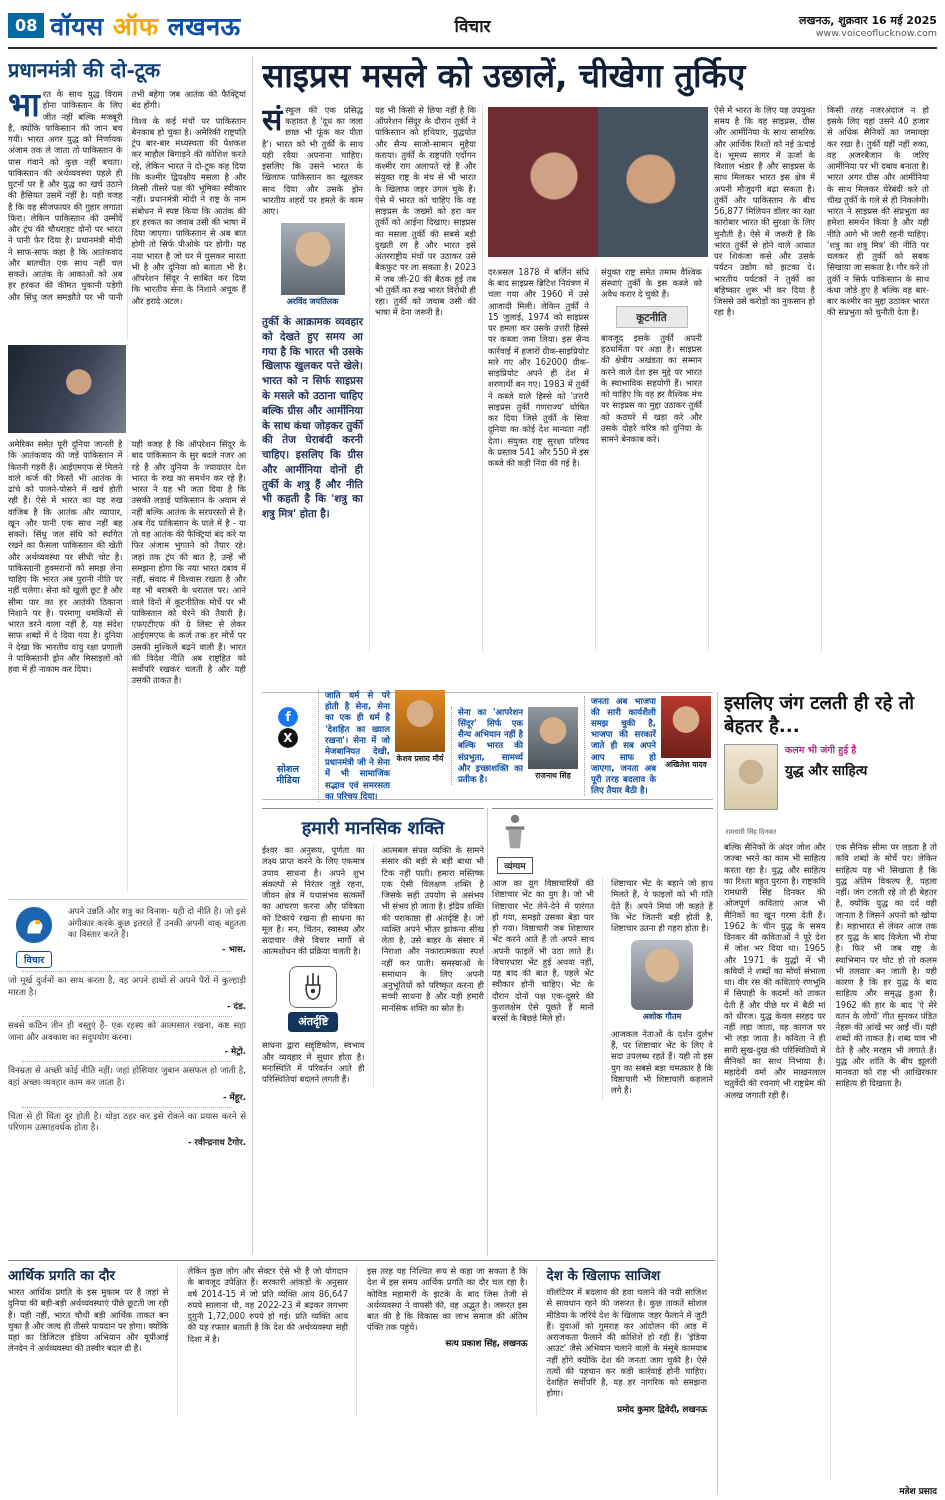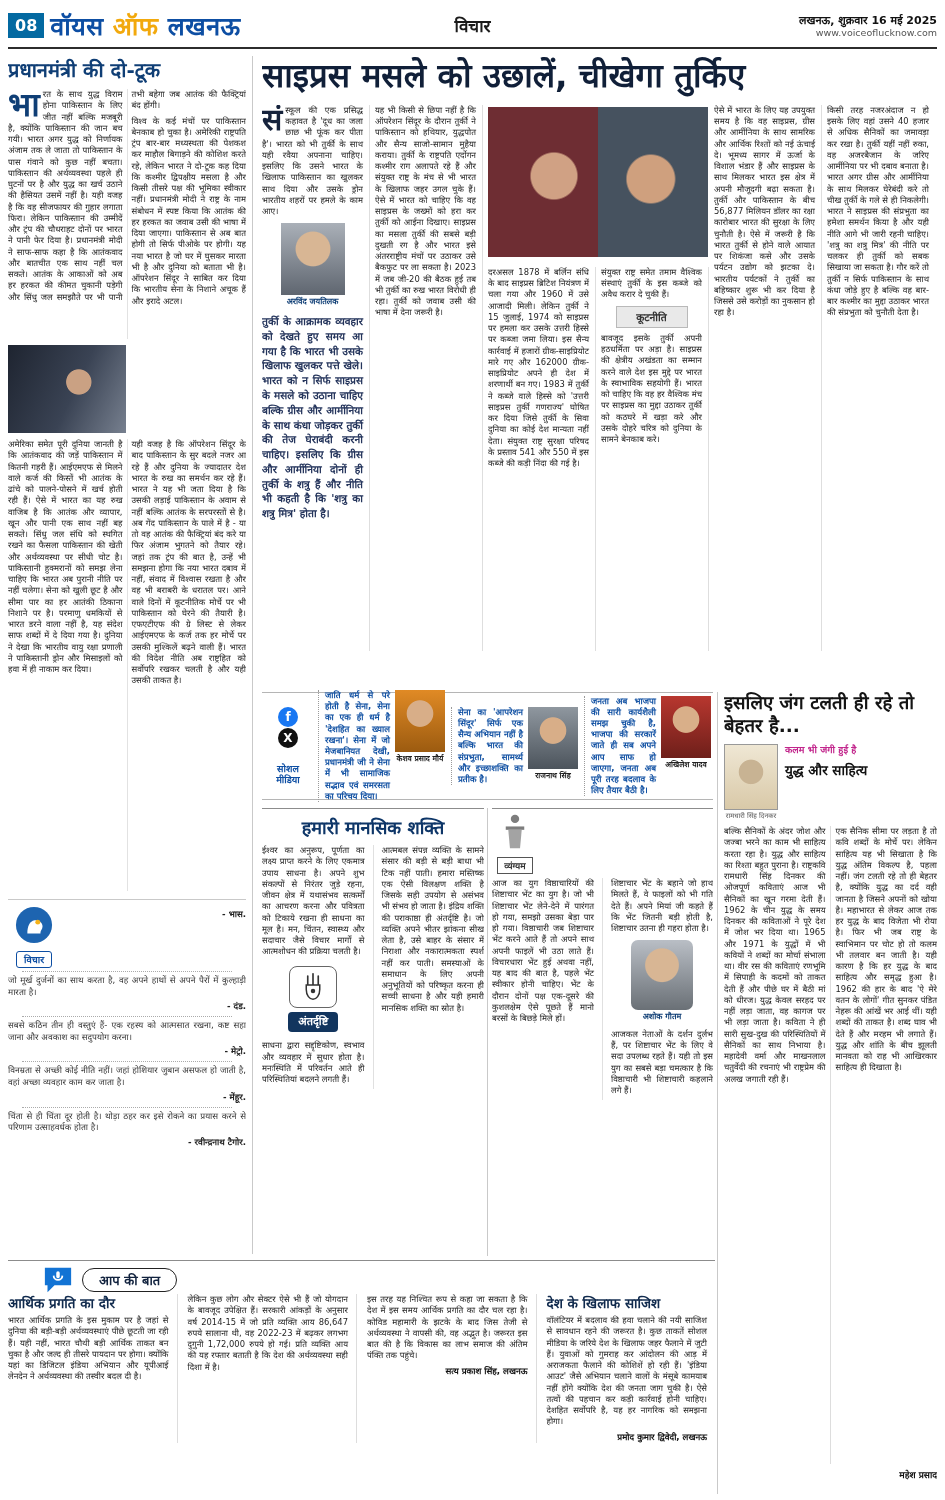--- a/index.html
+++ b/index.html
@@ -105,21 +105,21 @@
       radial-gradient(circle at 50% 36%, #d8b694 0 30%, rgba(0,0,0,0) 32%),
       linear-gradient(#b9bec5,#6a7076); }
 
   
   .warart { top:692px; left:724px; width:213px; height:802px; overflow:hidden; }
   .h3c { font-size:18.5px; font-weight:800; color:#141414; line-height:1.22; }
   .warrow { display:flex; gap:7px; margin:7px 0 6px; }
   .ph-illus { width:54px; height:66px; border:1px solid #999; background:
       radial-gradient(circle at 50% 42%, #c8b393 0 26%, rgba(0,0,0,0) 28%),
       linear-gradient(#efe7d4,#d9c9a8); }
-  .illuscap { font-size:6.8px; text-align:center; color:#555; margin-top:1px; }
+  .illuscap { font-size:6.8px; text-align:center; color:#555; margin-top:17px; }
   .warnote { font-size:9.5px; font-weight:bold; color:#c2268c; line-height:1.3; }
   .warsub { font-size:13.5px; font-weight:800; color:#111; margin-top:5px; }
   .jcols { columns:2; column-gap:10px; column-rule:1px solid #ddd; height:638px; overflow:hidden; }
   .warsig { text-align:right; font-size:9px; font-weight:bold; color:#111; margin-top:4px; }
 
   
   .hr2 { top:1260px; left:8px; width:707px; border-top:1.5px solid #8c8c8c; }
   .letters { top:1266px; left:8px; width:707px; height:230px; overflow:hidden; }
   .letlabelrow { display:flex; align-items:center; gap:8px; margin-left:34px; }
   .letpill { border:1.5px solid #222; border-radius:14px; font-size:13px; font-weight:800; color:#12233f; padding:2px 16px; }
@@ -170,20 +170,21 @@
       <div class="throw1">
         <div class="thicon">
           <svg viewBox="0 0 40 40" width="38" height="38" aria-hidden="true">
             <circle cx="20" cy="20" r="19" fill="#1d64b0"></circle>
             <path d="M13 29c0-8 2.5-13 7.5-14 4.5-.8 8.5 2.2 8.5 6.4 0 3.2-2.2 4.4-2.2 6.6v1h-7" fill="#ffffff"></path>
             <circle cx="24" cy="17" r="2.6" fill="#f5b21a"></circle>
           </svg>
           <div class="thlabel">विचार</div>
         </div>
         <div style="flex:1">
+          <p class="tq">अपने उन्नति और शत्रु का विनाश- यही दो नीति है। जो इसे अंगीकार करके कुछ इतराते हैं उनकी अपनी वाक् बहुतता का विस्तार करते हैं।</p>
           <div class="tqa">- भास.</div>
         </div>
       </div>
       <div class="tqsep"></div>
       <p class="tq">जो मूर्ख दुर्जनों का साथ करता है, वह अपने हाथों से अपने पैरों में कुल्हाड़ी मारता है।</p>
       <div class="tqa">- दंड.</div>
       <div class="tqsep"></div>
       <p class="tq">सबसे कठिन तीन ही वस्तुएं हैं- एक रहस्य को आत्मसात रखना, कष्ट सहा जाना और अवकाश का सदुपयोग करना।</p>
       <div class="tqa">- मेट्रो.</div>
       <div class="tqsep"></div>
@@ -331,28 +332,20 @@
     </div>
     <div class="jcols bt">
       <p>बल्कि सैनिकों के अंदर जोश और जज्बा भरने का काम भी साहित्य करता रहा है। युद्ध और साहित्य का रिश्ता बहुत पुराना है। राष्ट्रकवि रामधारी सिंह दिनकर की ओजपूर्ण कविताएं आज भी सैनिकों का खून गरमा देती हैं। 1962 के चीन युद्ध के समय दिनकर की कविताओं ने पूरे देश में जोश भर दिया था। 1965 और 1971 के युद्धों में भी कवियों ने शब्दों का मोर्चा संभाला था। वीर रस की कविताएं रणभूमि में सिपाही के कदमों को ताकत देती हैं और पीछे घर में बैठी मां को धीरज। युद्ध केवल सरहद पर नहीं लड़ा जाता, वह कागज पर भी लड़ा जाता है। कविता ने ही सारी सुख-दुख की परिस्थितियों में सैनिकों का साथ निभाया है। महादेवी वर्मा और माखनलाल चतुर्वेदी की रचनाएं भी राष्ट्रप्रेम की अलख जगाती रही हैं।</p>
       <p>एक सैनिक सीमा पर लड़ता है तो कवि शब्दों के मोर्चे पर। लेकिन साहित्य यह भी सिखाता है कि युद्ध अंतिम विकल्प है, पहला नहीं। जंग टलती रहे तो ही बेहतर है, क्योंकि युद्ध का दर्द वही जानता है जिसने अपनों को खोया है। महाभारत से लेकर आज तक हर युद्ध के बाद विजेता भी रोया है। फिर भी जब राष्ट्र के स्वाभिमान पर चोट हो तो कलम भी तलवार बन जाती है। यही कारण है कि हर युद्ध के बाद साहित्य और समृद्ध हुआ है। 1962 की हार के बाद 'ऐ मेरे वतन के लोगों' गीत सुनकर पंडित नेहरू की आंखें भर आई थीं। यही शब्दों की ताकत है। शब्द घाव भी देते हैं और मरहम भी लगाते हैं। युद्ध और शांति के बीच झूलती मानवता को राह भी आखिरकार साहित्य ही दिखाता है।</p>
     </div>
     <div class="warsig">महेश प्रसाद</div>
   </section>
 
   <div class="abs hr2"></div>
   <section class="abs letters">
-    <div class="letlabelrow">
-      <svg viewBox="0 0 36 32" width="32" height="28" aria-hidden="true">
-        <path d="M3 2h30v20H14l-8 8v-8H3z" fill="#1273d4"></path>
-        <rect x="16" y="6" width="4" height="8" rx="2" fill="#fff"></rect>
-        <path d="M13 11a5 5 0 0 0 10 0" stroke="#fff" stroke-width="2" fill="none"></path>
-      </svg>
-      <span class="letpill">आप की बात</span>
-    </div>
     <div class="letcols bt">
       <div>
         <h4 class="h4">आर्थिक प्रगति का दौर</h4>
         <p>भारत आर्थिक प्रगति के इस मुकाम पर है जहां से दुनिया की बड़ी-बड़ी अर्थव्यवस्थाएं पीछे छूटती जा रही हैं। यही नहीं, भारत चौथी बड़ी आर्थिक ताकत बन चुका है और जल्द ही तीसरे पायदान पर होगा। क्योंकि यहां का डिजिटल इंडिया अभियान और यूपीआई लेनदेन ने अर्थव्यवस्था की तस्वीर बदल दी है।</p>
       </div>
       <div>
         <p>लेकिन कुछ लोग और सेक्टर ऐसे भी हैं जो योगदान के बावजूद उपेक्षित हैं। सरकारी आंकड़ों के अनुसार वर्ष 2014-15 में जो प्रति व्यक्ति आय 86,647 रुपये सालाना थी, वह 2022-23 में बढ़कर लगभग दुगुनी 1,72,000 रुपये हो गई। प्रति व्यक्ति आय की यह रफ्तार बताती है कि देश की अर्थव्यवस्था सही दिशा में है।</p>
       </div>
       <div>
         <p>इस तरह यह निश्चित रूप से कहा जा सकता है कि देश में इस समय आर्थिक प्रगति का दौर चल रहा है। कोविड महामारी के झटके के बाद जिस तेजी से अर्थव्यवस्था ने वापसी की, वह अद्भुत है। जरूरत इस बात की है कि विकास का लाभ समाज की अंतिम पंक्ति तक पहुंचे।</p>

